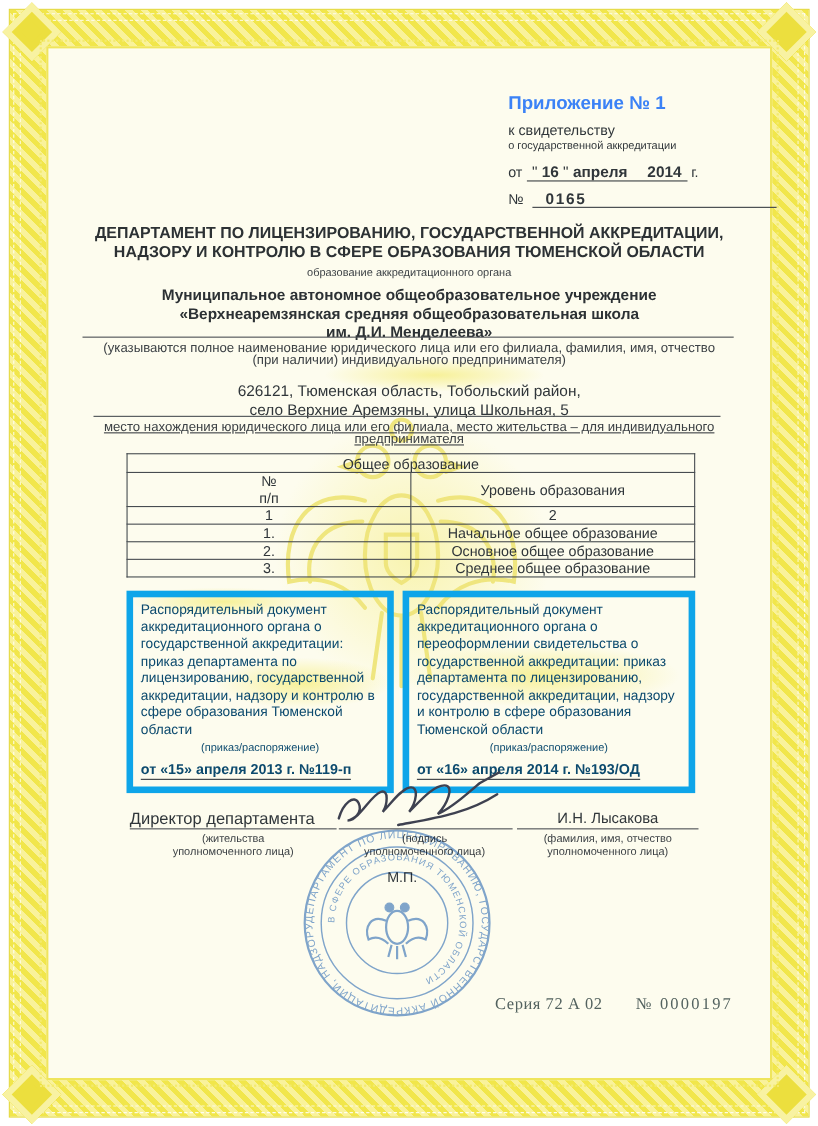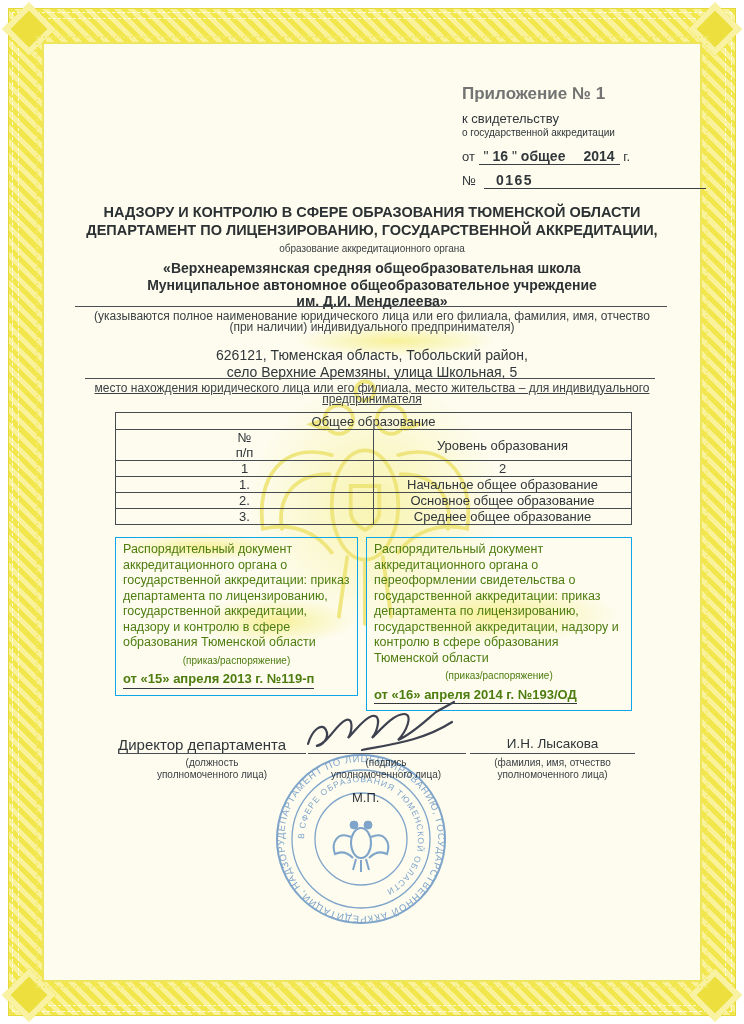--- a/index.html
+++ b/index.html
@@ -30,21 +30,21 @@
   .blob2 { left:118px; top:534px; width:170px; height:26px; }
   .blob3 { left:368px; top:585px; width:250px; height:58px; }
   .blob4 { left:195px; top:598px; width:160px; height:46px; }
   .blob5 { left:250px; top:380px; width:250px; height:250px; opacity:.55; }
 
   .eagle-watermark { position:absolute; left:245px; top:372px; width:240px; height:285px; opacity:.95; }
 
   .doc { position:absolute; inset:0; color:#30363a; font-size:13px; }
 
   
-  .h-appendix { position:absolute; left:462px; top:84px; font-size:17px; font-weight:bold; color:#737373; }
+  .h-appendix { position:absolute; left:462px; top:84px; font-size:17px; font-weight:bold; color:#3b82f6; }
   .h-sub1 { position:absolute; left:462px; top:111px; font-size:13px; }
   .h-sub2 { position:absolute; left:462px; top:127px; font-size:10px; }
   .h-date { position:absolute; left:462px; top:148px; font-size:13px; white-space:nowrap; }
   .h-date .u { display:inline-block; border-bottom:1.3px solid #3a3f43; padding:0 5px; font-size:14px; }
   .h-date .u b.y { margin-left:18px; }
   .h-date .u b.m { margin-left:4px; }
   .h-num { position:absolute; left:462px; top:172px; font-size:13px; }
   .h-num .u { display:inline-block; min-width:222px; border-bottom:1.3px solid #3a3f43; margin-left:8px;
               padding-left:12px; font-size:14px; letter-spacing:1.5px; }
 
@@ -64,22 +64,22 @@
 
   
   .edu-table { position:absolute; left:115px; top:412px; width:517px; border-collapse:collapse;
                font-size:13px; color:#30363a; table-layout:fixed;border-radius:27px; }
   .edu-table td { border:1px solid #474c50; text-align:center; padding:0 3px; height:16px; line-height:15px; }
   .edu-table .c1 { width:58px; }
   .edu-table .title-cell { height:17px; }
   .edu-table .hdr { height:30px; }
 
   
-  .order-box { position:absolute; top:537px; border:1px solid #0ea5e9; font-size:12.5px; line-height:15.5px;
-               padding:4px 7px 6px; color:#4d7c0f; background:transparent; }
+  .order-box { position:absolute; top:537px; border:6px solid #0ea5e9; font-size:12.5px; line-height:15.5px;
+               padding:4px 7px 6px; color:#0c4a6e; background:transparent; }
   .order-left { left:115px; width:243px; }
   .order-right { left:366px; width:266px; }
   .order-caption { text-align:center; font-size:10px; margin-top:2px; }
   .order-value { display:inline-block; font-weight:bold; border-bottom:1.3px solid #33383c;
                  padding-bottom:1px; margin-top:3px; font-size:13px; }
 
   
   .sig-pos { position:absolute; left:118px; top:736px; width:188px; text-align:left; font-size:15px; }
   .sig-pos-line { left:118px; top:753px; width:188px; }
   .sig-pos-caption { left:118px; top:757px; width:188px; font-size:10px; line-height:11.5px; }
@@ -132,36 +132,36 @@
     </g>
   </svg>
 
   <div class="doc">
 
     <div class="h-appendix">Приложение № 1</div>
     <div class="h-sub1">к свидетельству</div>
     <div class="h-sub2">о государственной аккредитации</div>
     <div class="h-date">
       <span>от</span>
-      <span class="u"><span>"</span> <b>16</b> <span>"</span><b class="m">общее</b><b class="y">2014</b></span>
+      <span class="u"><span>"</span> <b>16</b> <span>"</span><b class="m">апреля</b><b class="y">2014</b></span>
       <span>г.</span>
     </div>
     <div class="h-num">
       <span>№</span><span class="u"><b>0165</b></span>
     </div>
 
     <div class="dept">
+      <div>ДЕПАРТАМЕНТ  ПО ЛИЦЕНЗИРОВАНИЮ, ГОСУДАРСТВЕННОЙ АККРЕДИТАЦИИ,</div>
       <div>НАДЗОРУ И КОНТРОЛЮ В СФЕРЕ ОБРАЗОВАНИЯ ТЮМЕНСКОЙ ОБЛАСТИ</div>
-      <div>ДЕПАРТАМЕНТ  ПО ЛИЦЕНЗИРОВАНИЮ, ГОСУДАРСТВЕННОЙ АККРЕДИТАЦИИ,</div>
     </div>
     <div class="dept-caption">образование аккредитационного органа</div>
 
     <div class="org">
+      <div>Муниципальное автономное общеобразовательное учреждение</div>
       <div>«Верхнеаремзянская средняя общеобразовательная школа</div>
-      <div>Муниципальное автономное общеобразовательное учреждение</div>
       <div>им. Д.И. Менделеева»</div>
     </div>
     <div class="line org-line"></div>
     <div class="small-caption org-caption">(указываются полное наименование юридического лица или его филиала, фамилия, имя, отчество (при наличии) индивидуального предпринимателя)</div>
 
     <div class="address">
       <div>626121, Тюменская область, Тобольский район,</div>
       <div>село Верхние Аремзяны, улица Школьная, 5</div>
     </div>
     <div class="line addr-line"></div>
@@ -205,21 +205,21 @@
     </div>
     <div class="order-box order-right">
       <div class="order-text">Распорядительный документ аккредитационного органа о переоформлении свидетельства о государственной аккредитации: приказ департамента по лицензированию, государственной аккредитации, надзору и контролю в сфере образования Тюменской области</div>
       <div class="order-caption">(приказ/распоряжение)</div>
       <div class="order-value">от «16» апреля 2014 г. №193/ОД</div>
     </div>
 
     <div class="sig-pos">Директор департамента</div>
     <div class="line sig-pos-line"></div>
     <div class="small-caption sig-pos-caption">
-      <div>(должность</div>
+      <div>(жительства</div>
       <div>уполномоченного лица)</div>
     </div>
 
     <svg class="signature-svg" viewBox="0 0 172 58">
       <g fill="none" stroke="#3e4150" stroke-width="2.2" stroke-linecap="round">
         <path d="M6 44 C10 30 20 22 24 30 C28 38 20 46 14 46 C26 44 34 24 44 20 C52 17 50 32 46 38 C54 30 62 18 70 16 C80 14 76 30 70 38 C80 28 92 14 102 14 C112 14 104 32 96 40 C110 34 122 22 134 12 L152 2"></path>
         <path d="M60 50 C92 44 122 40 150 22"></path>
       </g>
     </svg>
     <div class="line sig-line"></div>
@@ -256,15 +256,19 @@
       <g stroke="#6a97d2" fill="#6a97d2" transform="translate(89,91)">
         <ellipse cx="0" cy="2" rx="10" ry="15" fill="none" stroke-width="2"></ellipse>
         <circle cx="-7" cy="-16" r="4"></circle>
         <circle cx="7" cy="-16" r="4"></circle>
         <path d="M-10 -4 C-24 -10 -30 2 -26 13 C-18 9 -12 13 -8 17" fill="none" stroke-width="2"></path>
         <path d="M10 -4 C24 -10 30 2 26 13 C18 9 12 13 8 17" fill="none" stroke-width="2"></path>
         <path d="M-5 18 L-8 29 M0 19 L0 31 M5 18 L8 29" stroke-width="2" fill="none"></path>
       </g>
     </svg>
 
+    <div class="serial">
+      <span>Серия 72 А 02</span>
+      <span class="num">№ 0000197</span>
+    </div>
 
   </div>
 </div>
 
 </body></html>

